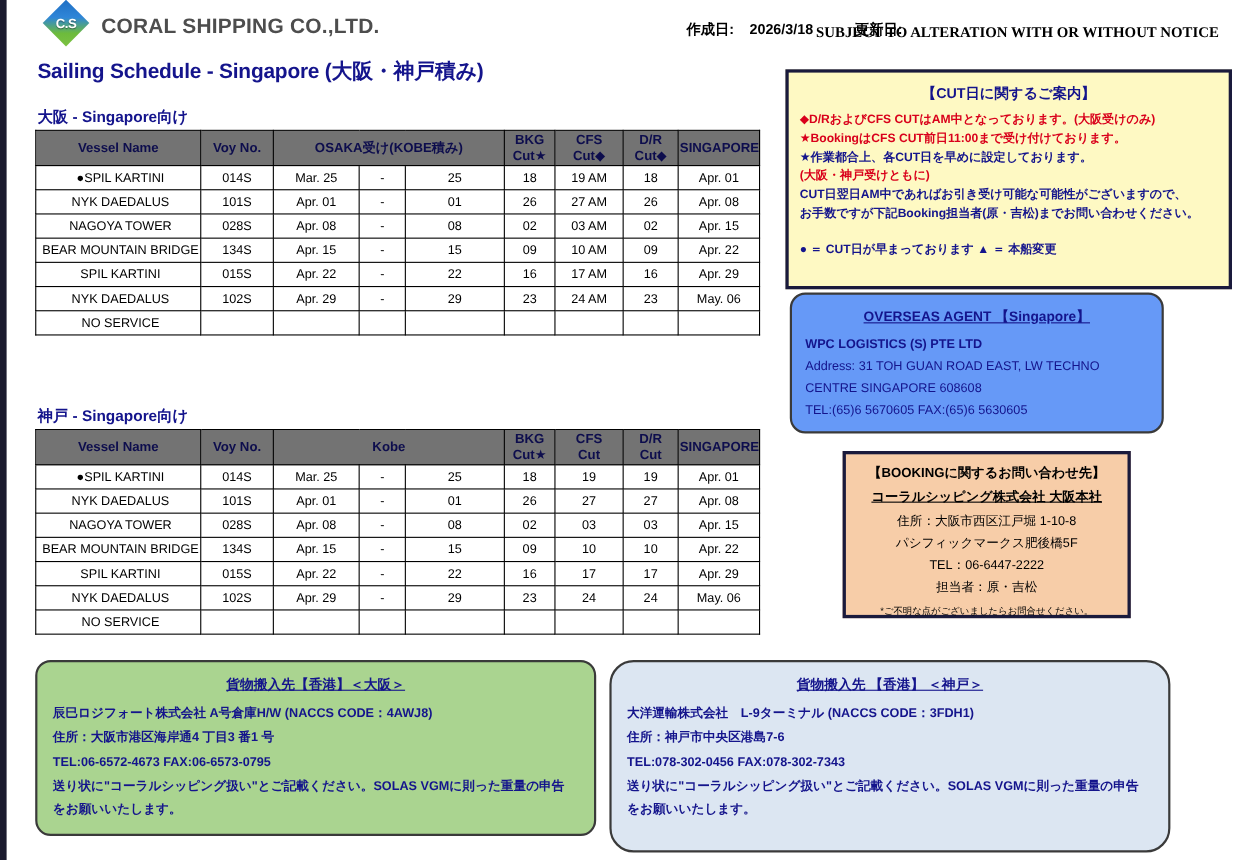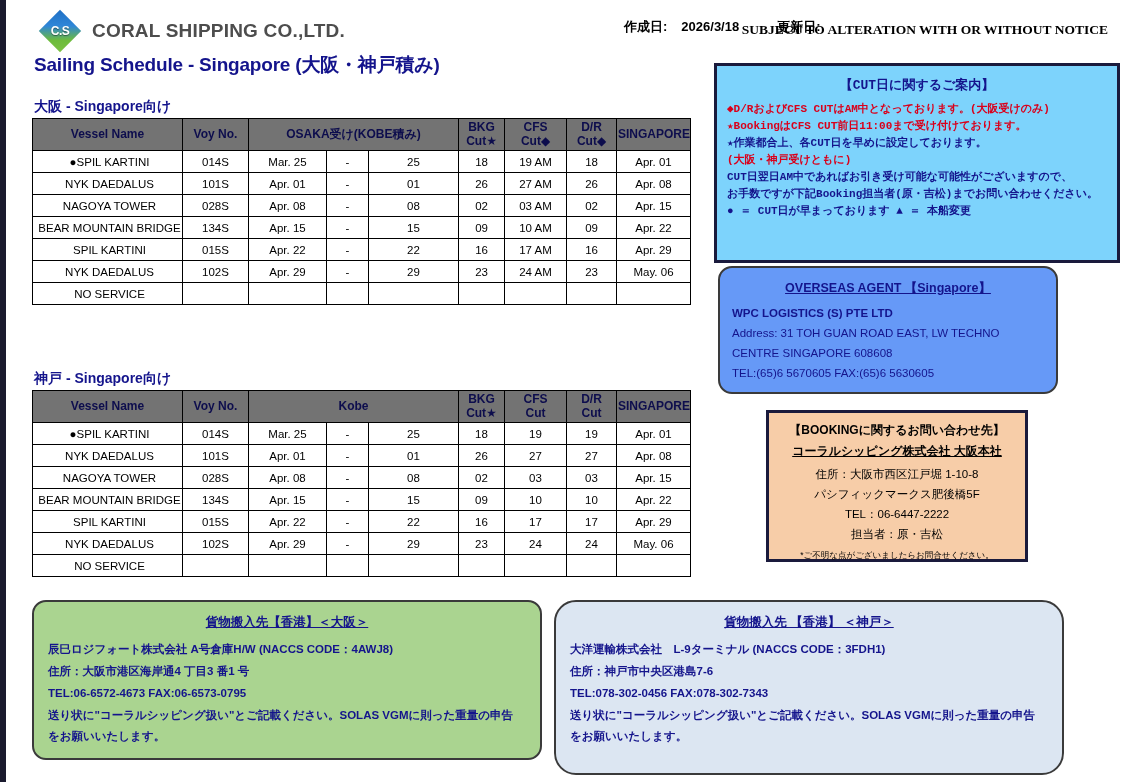--- a/index.html
+++ b/index.html
@@ -8,21 +8,21 @@
     width:1134px; height:782px;
     background:#ffffff;
     font-family:"Liberation Sans","DejaVu Sans",sans-serif;
     position:relative;
     overflow:hidden;
     color:#000;
   }
   #page { position:relative; width:1134px; height:782px; border-left:6px solid #1a1a2e; background:#fff; }
 
   
-  .logo-row { position:absolute; left:32px; top:16px; display:flex; align-items:center; }
+  .logo-row { position:absolute; left:32px; top:6px; display:flex; align-items:flex-end; }
   .logo-diamond {
     width:44px; height:30px; position:relative; margin-right:10px;
   }
   .logo-diamond .dia {
     position:absolute; left:7px; top:0px; width:30px; height:30px;
     background:linear-gradient(135deg,#1f6fc4 0%,#2f86d8 38%,#6dbb3c 72%,#7cc242 100%);
     transform:rotate(45deg);
   }
   .logo-diamond .cs {
     position:absolute; left:0; top:0; width:44px; height:30px;
@@ -83,32 +83,31 @@
   col.c-bkg    { width:46px; }
   col.c-cfs    { width:62px; }
   col.c-dr     { width:50px; }
   col.c-sing   { width:74px; }
 
   
   .panel { position:absolute; }
 
   #cut-box {
     left:708px; top:63px; width:406px; height:200px;
-    background:#7dd3fc; border:3px solid #1a1a3c;
+    background:#fef9c3; border:3px solid #1a1a3c;
     padding:6px 10px 0 10px;
-    font-family:Liberation Mono, monospace;
   }
   #cut-box .cut-title {
     text-align:center; font-size:13px; font-weight:bold; color:#14148c;
     margin:4px 0 7px 0;
   }
   #cut-box .ln { font-size:11px; font-weight:bold; line-height:1.55; }
   #cut-box .ln.red { color:#D9001B; }
   #cut-box .ln.blue { color:#14148c; }
-  #cut-box .legend { font-size:11px; font-weight:bold; color:#14148c; margin-top:0; }
+  #cut-box .legend { font-size:11px; font-weight:bold; color:#14148c; margin-top:16px; }
 
   #agent-box {
     left:712px; top:266px; width:340px; height:128px;
     background:#6699F7; border:2px solid #3a3a3a; border-radius:14px;
     padding:8px 12px;
   }
   #agent-box .ttl {
     text-align:center; font-size:12.5px; font-weight:bold; color:#14148c;
     text-decoration:underline; margin:4px 0 6px 0;
   }

